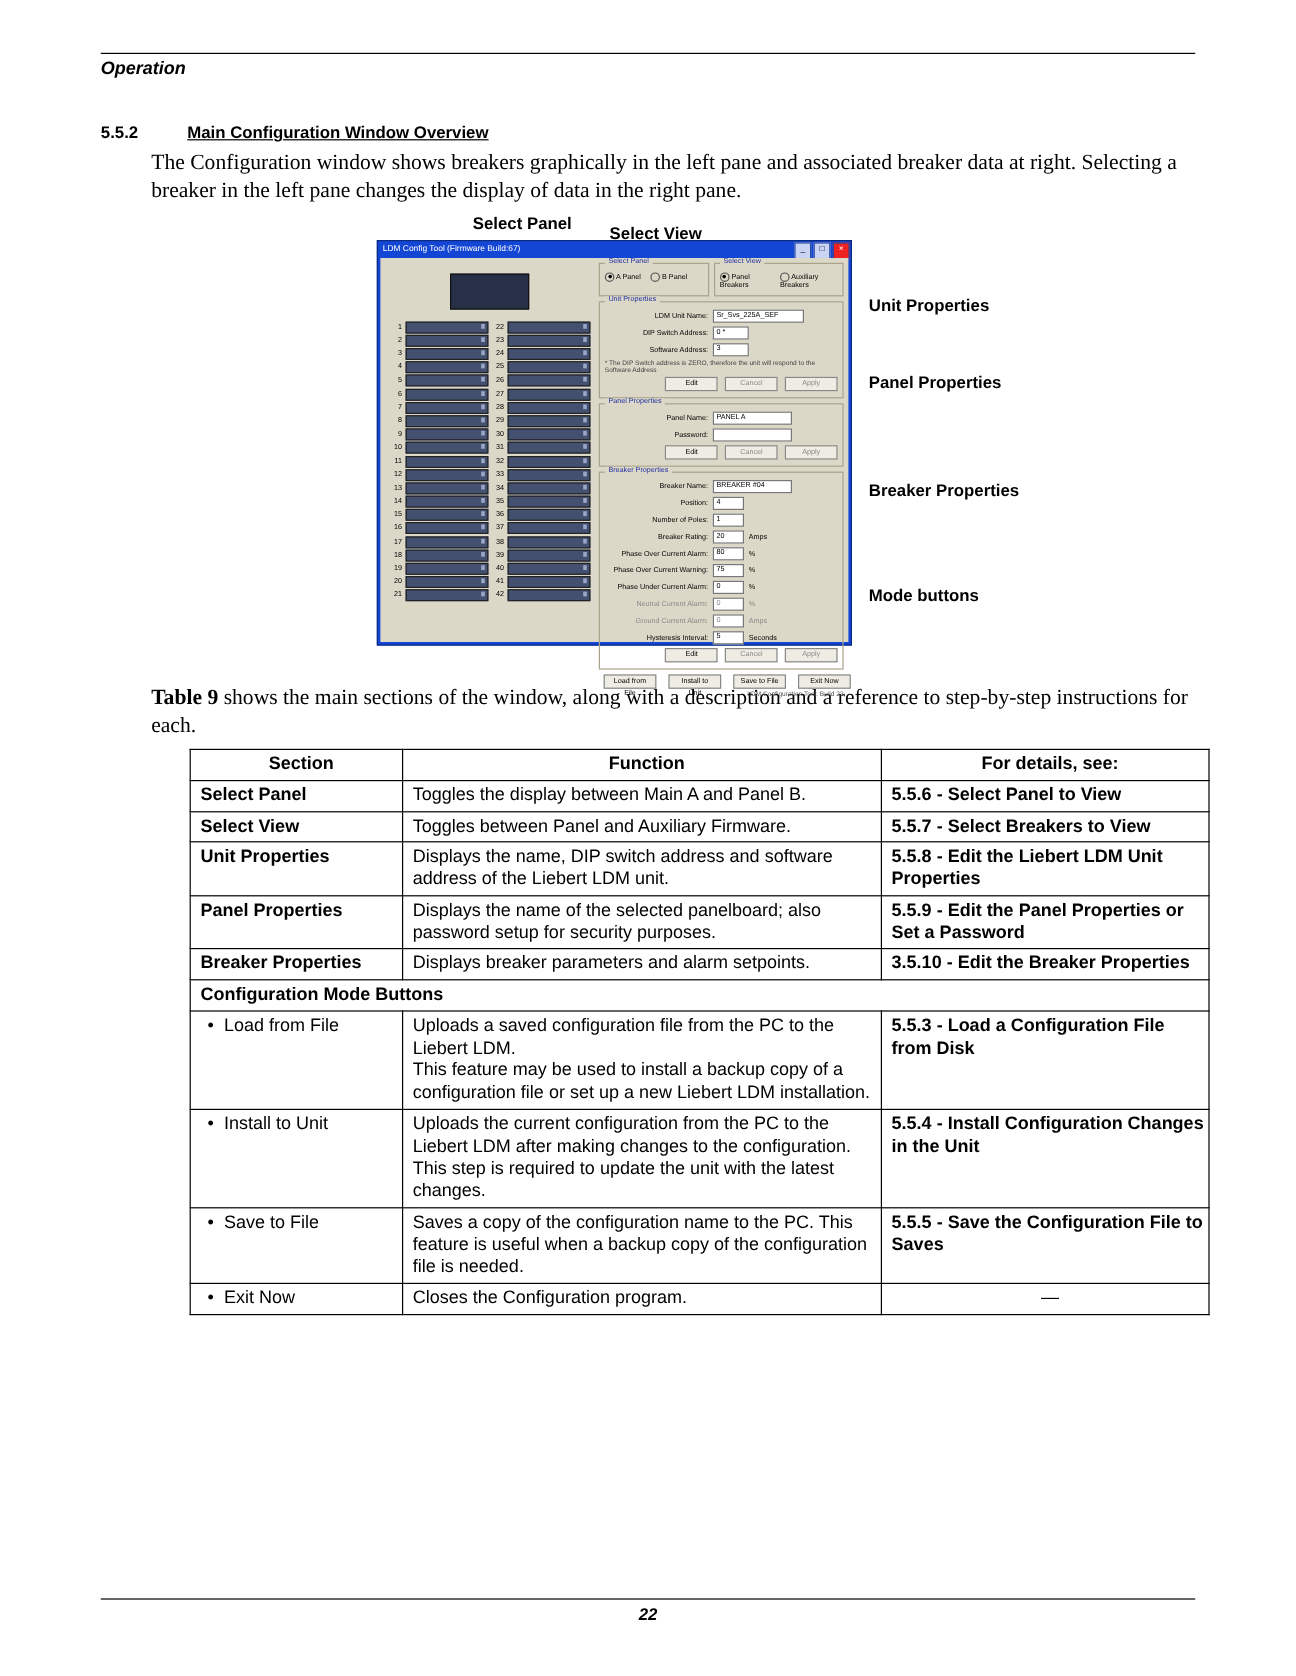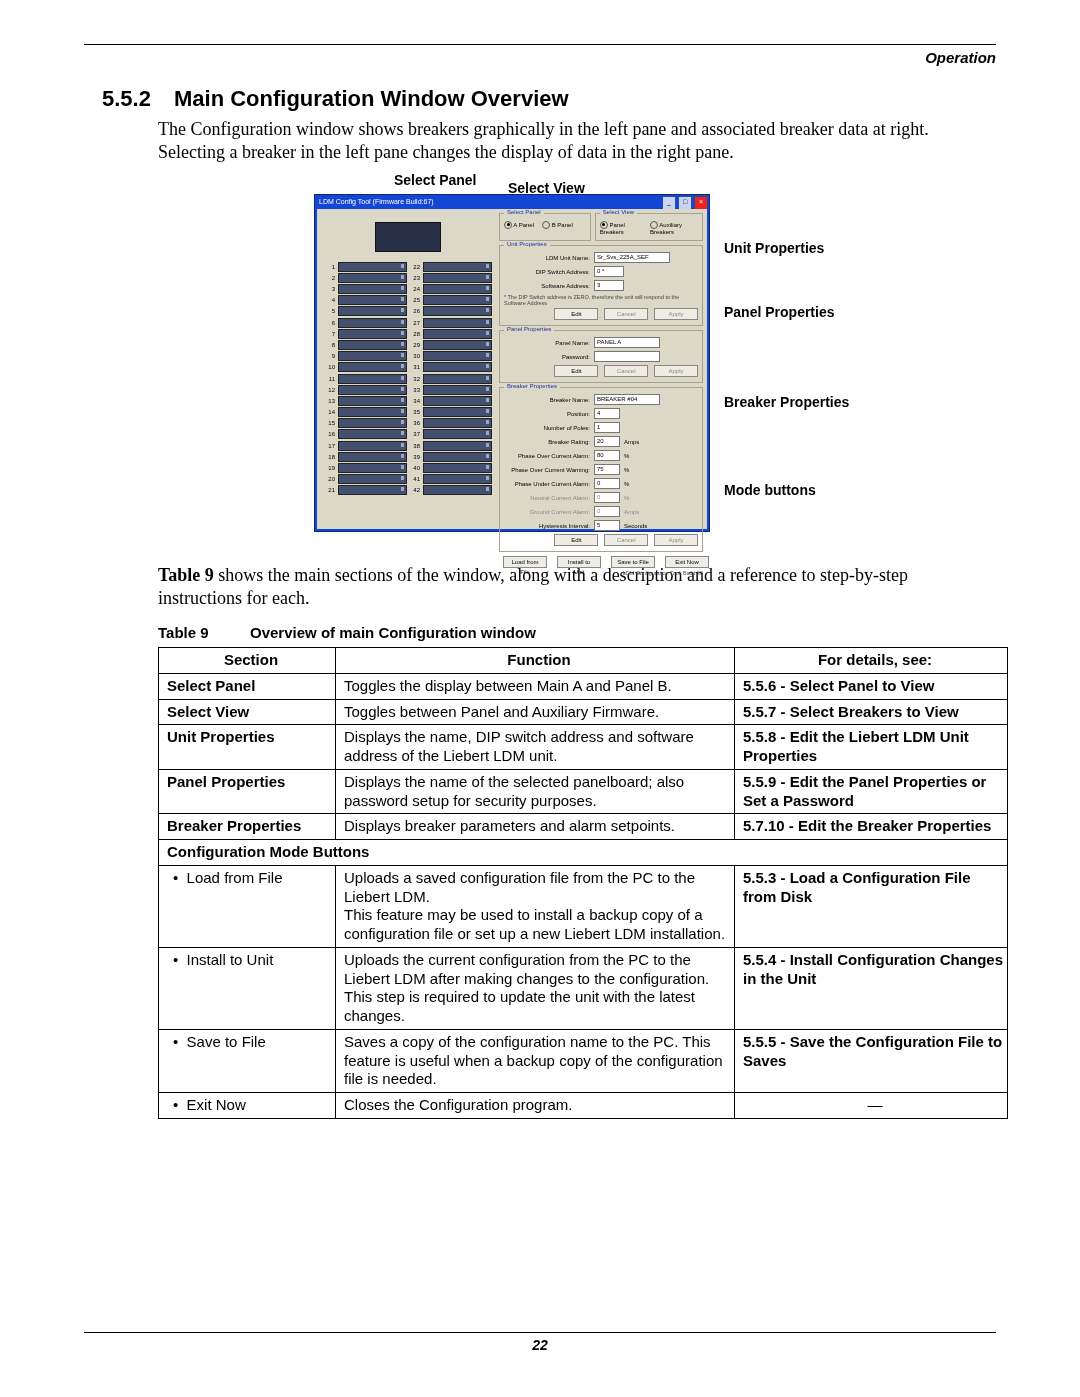--- a/index.html
+++ b/index.html
@@ -14,38 +14,39 @@
     box-sizing:border-box;
   }
   .page {
     box-sizing:border-box;
     position:absolute;
     top:44px; left:84px; right:84px;
     font-family:"Times New Roman",serif;
   }
   .top-rule { border-top:1px solid #000; margin-bottom:4px; }
   .running-head {
-    text-align:right;
+    text-align:left;
     font-family:Arial,Helvetica,sans-serif;
     font-weight:bold; font-style:italic;
     font-size:15px;
-    margin-bottom:20px;
+    margin-bottom:36px;
   }
   .hnum { display:inline-block; width:72px; }
   .h2 {
     font-family:Arial,Helvetica,sans-serif;
     font-weight:bold;
-    font-size:22px;
-    margin: 6px 0 6px 18px;
+    font-size:14px;
+    margin: 6px 0 6px 0;
+    text-decoration: underline;
   }
   .body-p {
     font-family:"Century Schoolbook","Times New Roman",serif;
     font-size:18px;
     line-height:1.28;
-    margin: 4px 0 8px 74px;
+    margin: 4px 0 8px 42px;
   }
 
   
   .diagram {
     position:relative;
     width:620px;
     height:380px;
     margin:2px 0 12px 170px;
     font-family:Arial,Helvetica,sans-serif;
     font-size:14px;
@@ -459,23 +460,20 @@
           <div class="footerline">LDM Configuration Tool: Build 23</div>
         </div>
       </div>
     </div>
   </div>
 
   <p class="body-p">
     <b>Table 9</b> <span id="lead2rest">shows the main sections of the window, along with a description and a reference to step-by-step instructions for each.</span>
   </p>
 
-  <div class="table-caption">
-    <b>Table 9</b><b style="width:auto">Overview of main Configuration window</b>
-  </div>
 
   <div class="tbl-wrap">
     <table class="tbl">
       <thead>
         <tr>
           <th>Section</th>
           <th>Function</th>
           <th>For details, see:</th>
         </tr>
       </thead>
@@ -496,21 +494,21 @@
             <td class="bold">5.5.8 - Edit the Liebert LDM Unit Properties</td>
           </tr>
           <tr>
             <td class="bold">Panel Properties</td>
             <td>Displays the name of the selected panelboard; also password setup for security purposes.</td>
             <td class="bold">5.5.9 - Edit the Panel Properties or Set a Password</td>
           </tr>
           <tr>
             <td class="bold">Breaker Properties</td>
             <td>Displays breaker parameters and alarm setpoints.</td>
-            <td class="bold">5.7.10 - Edit the Breaker Properties</td>
+            <td class="bold">3.5.10 - Edit the Breaker Properties</td>
           </tr>
         </tbody>
       <tbody>
         <tr class="spanrow">
             <td colspan="3">Configuration Mode Buttons</td>
           </tr>
       </tbody>
       <tbody id="tbody2">
           <tr>
             <td><span class="bull">Load from File</span></td>

